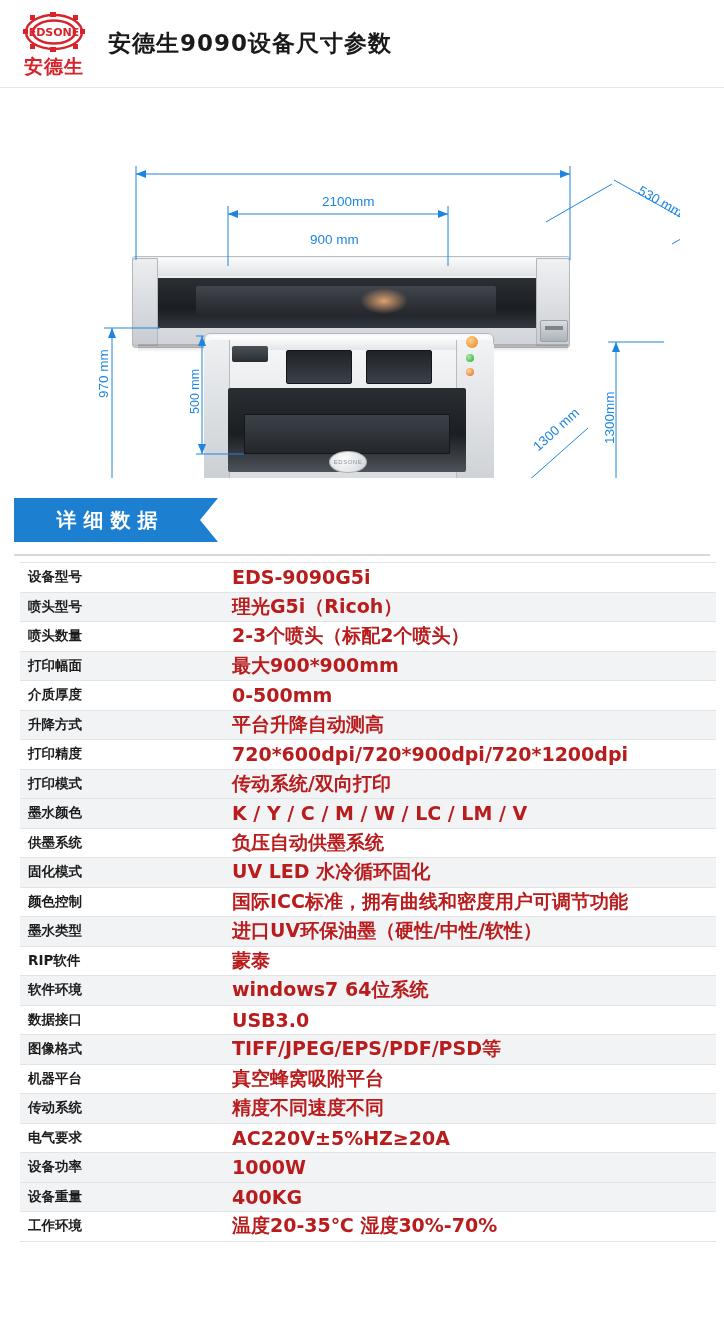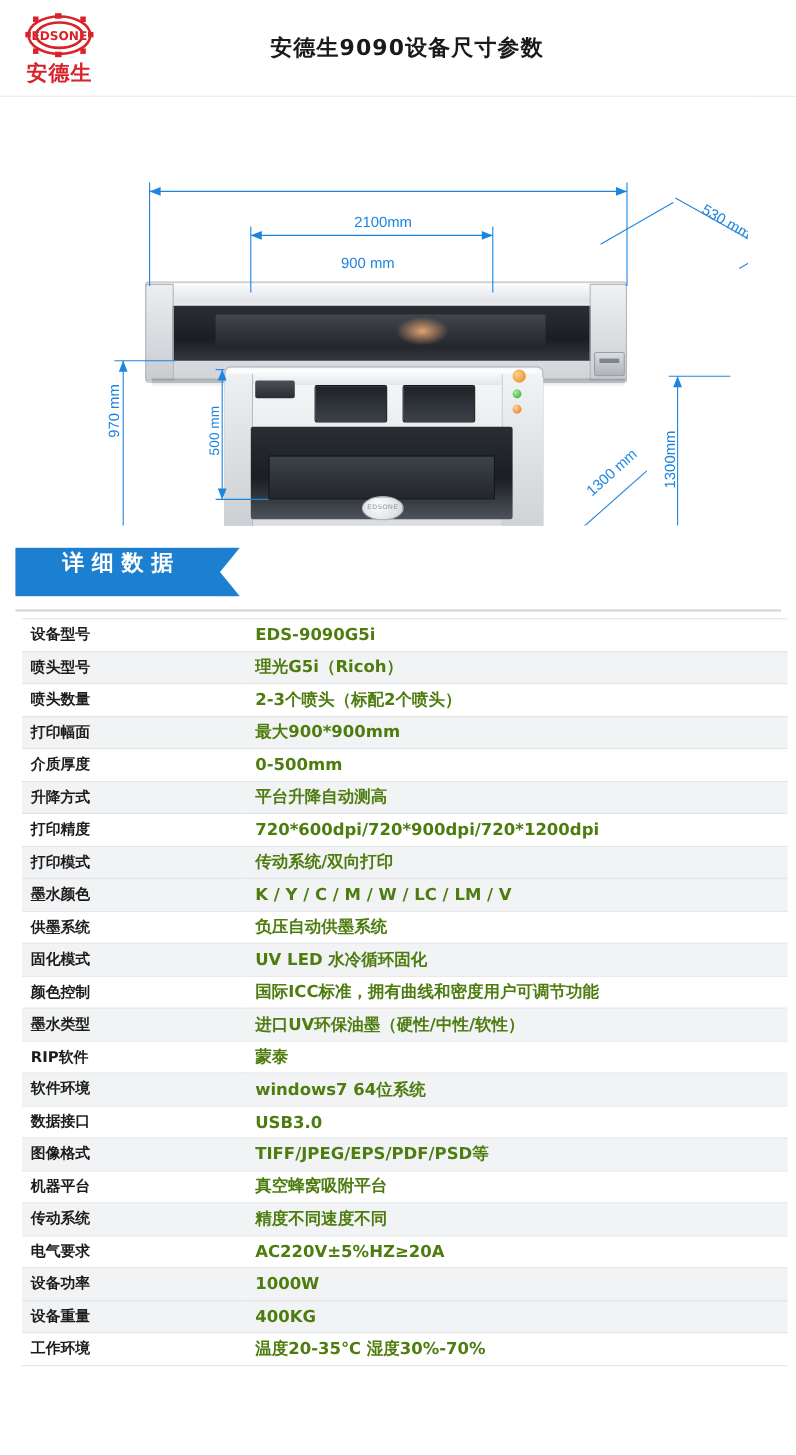--- a/index.html
+++ b/index.html
@@ -42,23 +42,23 @@
   .logo-cn {
     color: #d8232a;
     font-size: 19px;
     font-weight: bold;
     letter-spacing: 1px;
     margin-top: 1px;
     font-family: "DejaVu Sans", sans-serif;
   }
   .header-title {
     flex: 1;
-    text-align: center;
+    text-align: left;
     padding-right: 92px;
-    font-size: 20px;
+    font-size: 23px;
     font-weight: bold;
     color: #1a1a1a;
     letter-spacing: 1px;
     font-family: "DejaVu Sans", sans-serif;
   }
 
   
   .diagram {
     position: relative;
     width: 680px;
@@ -232,21 +232,21 @@
     position: relative;
     margin-top: 6px;
     height: 78px;
   }
   .ribbon {
     position: absolute;
     left: 14px; top: 14px;
     width: 186px; height: 44px;
     background: #1d7fd0;
     display: flex;
-    align-items: flex-start;
+    align-items: center;
     justify-content: center;
   }
   .ribbon span {
     color: #ffffff;
     font-size: 20px;
     font-weight: bold;
     letter-spacing: 7px;
     padding-left: 7px;
     font-family: "DejaVu Sans", sans-serif;
   }
@@ -282,23 +282,23 @@
     font-family: "DejaVu Sans", sans-serif;
   }
   .spec-table td.k {
     width: 204px;
     font-size: 13.5px;
     font-weight: bold;
     color: #1c1c1c;
     background: #fff;
   }
   .spec-table td.v {
-    font-size: 15px;
+    font-size: 19px;
     font-weight: bold;
-    color: #4d7c0f;
+    color: #b91c1c;
   }
   .spec-table tr.alt td { background: #f2f3f5; }
 </style>
 </head>
 <body>
 
 <div class="page">
 
   <div class="header">
     <div class="logo-wrap">

